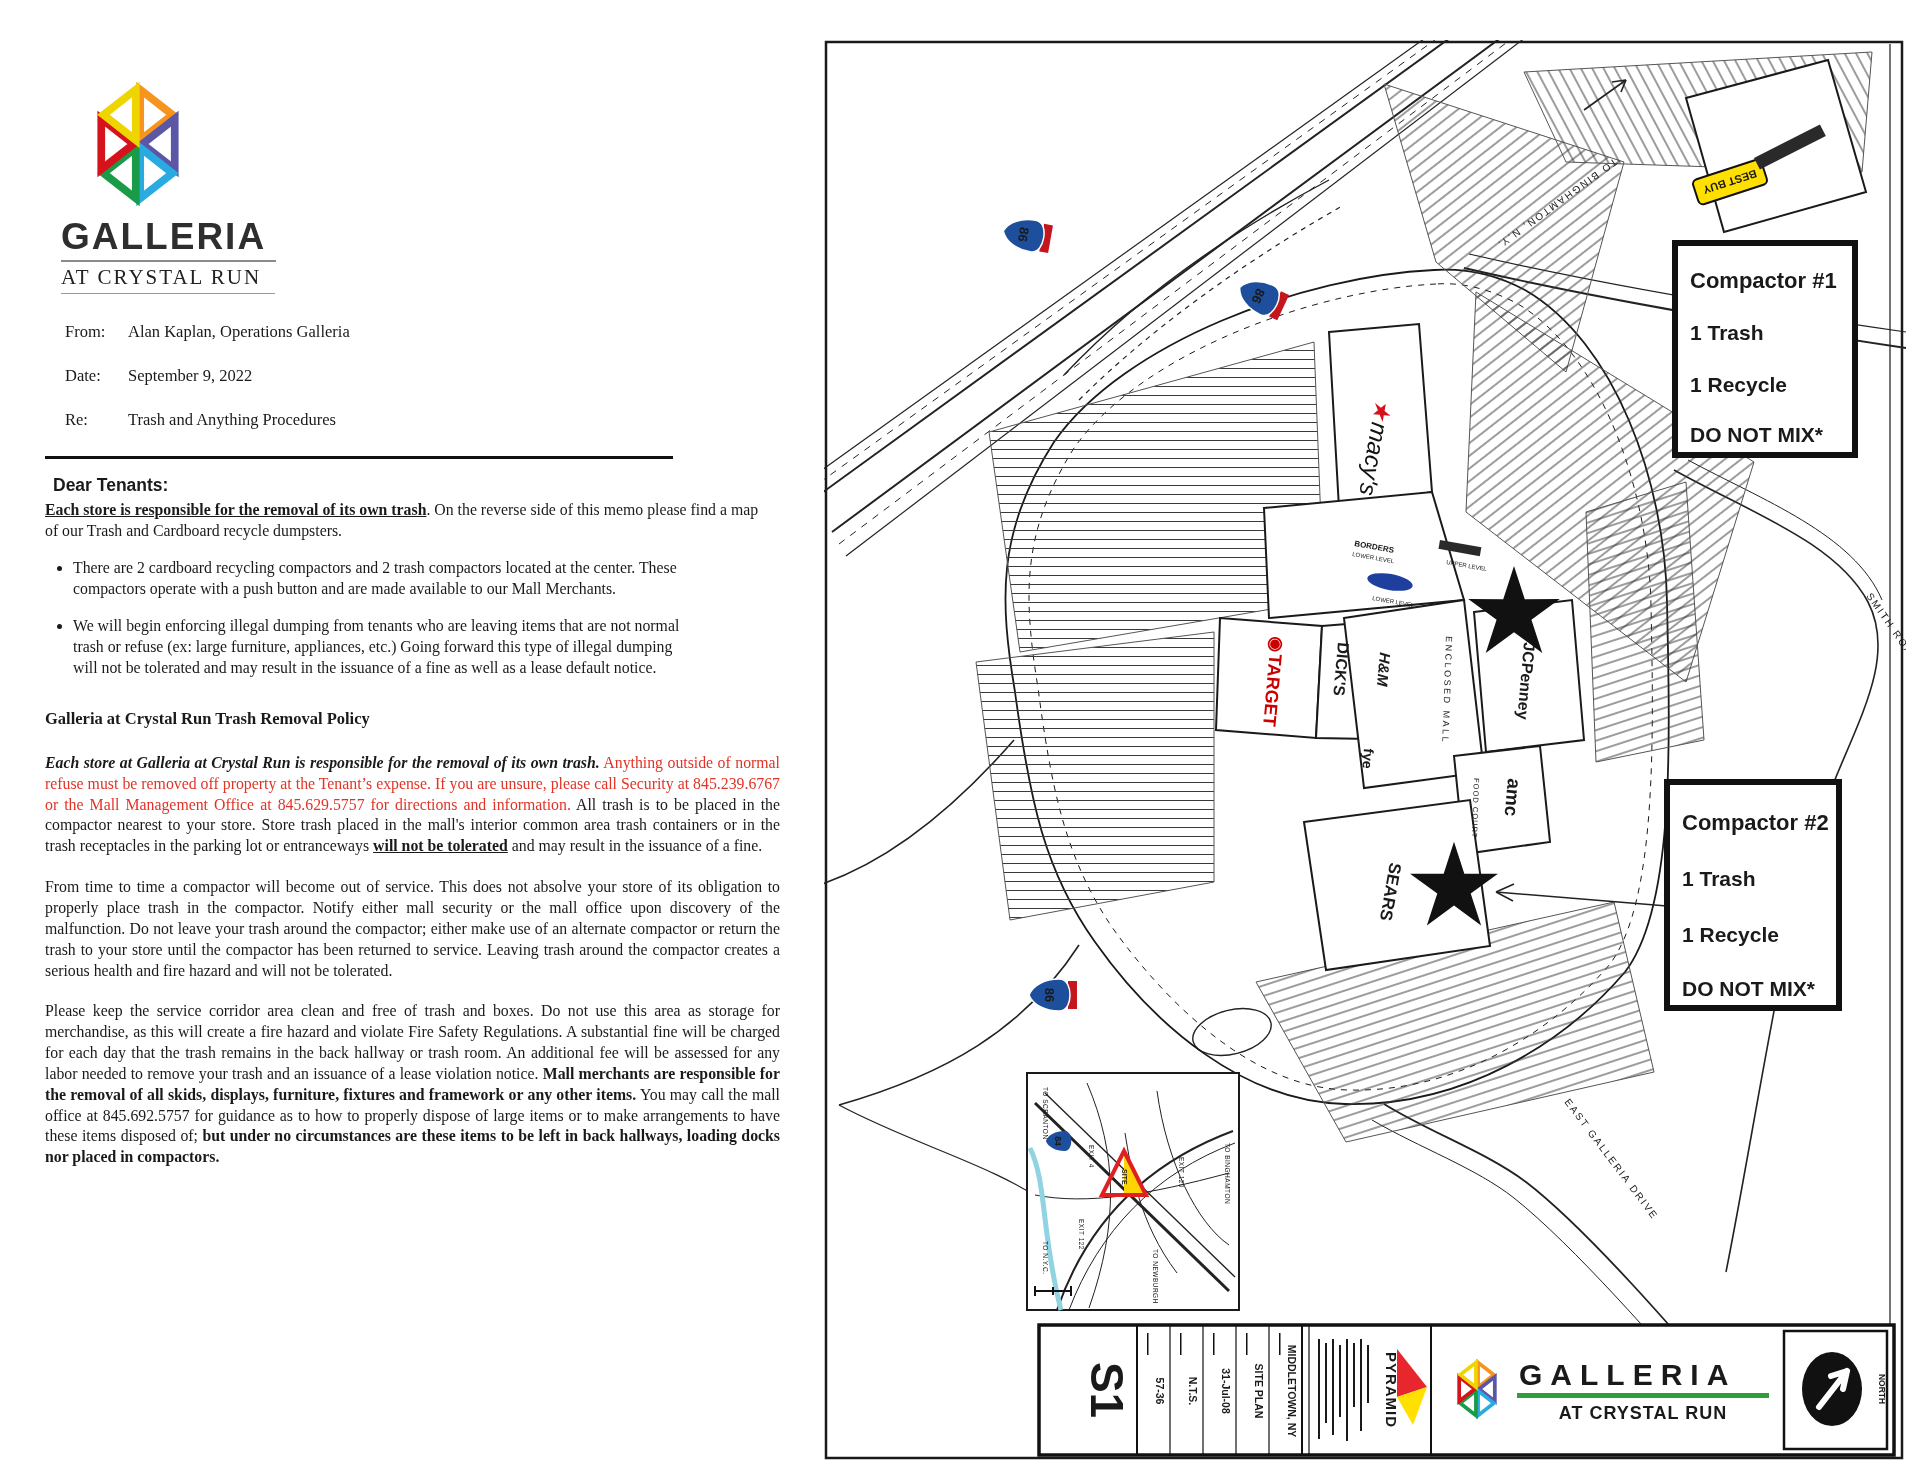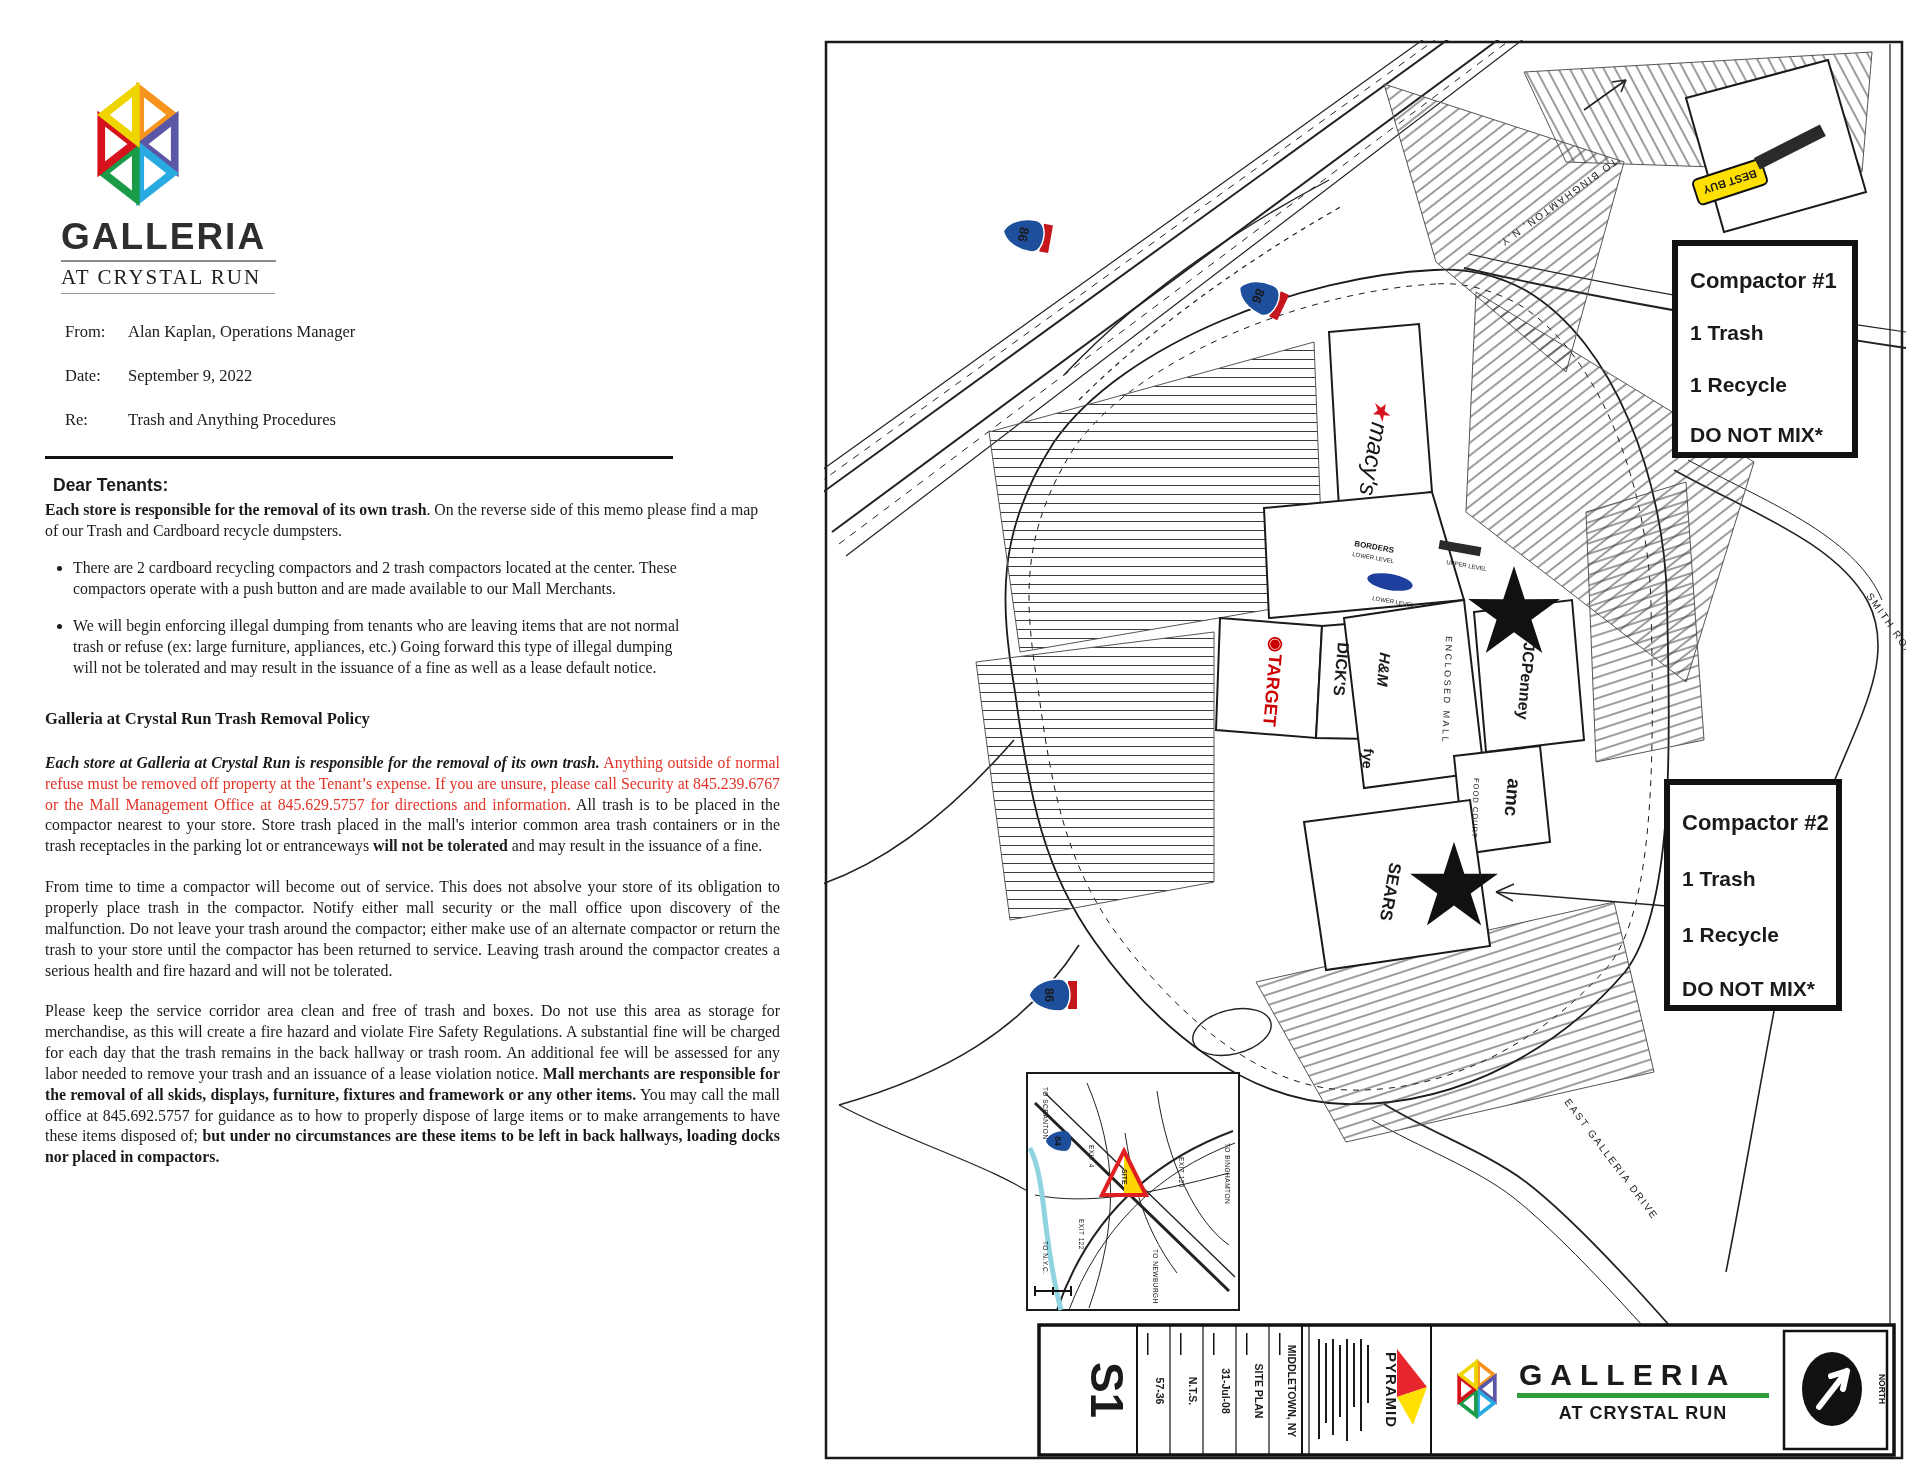--- a/index.html
+++ b/index.html
@@ -13,21 +13,21 @@
     display:inline-block;border-bottom:2px solid #8a8a8a;padding:2px 10px 2px 0;margin-top:4px;}
   .brand-sub{font-family:"Liberation Serif",serif;font-size:21px;letter-spacing:2px;color:#222;
     display:inline-block;border-bottom:1.5px solid #9a9a9a;padding:1px 14px 3px 0;margin-top:2px;}
   .hdr{margin-top:28px;margin-left:20px;border-collapse:collapse;}
   .hdr td{font-size:16.5px;padding:0 0 24px 0;vertical-align:top;}
   .hdr td.lab{width:63px;font-family:Liberation Serif, serif;}
   .rule{margin-top:2px;width:628px;height:3px;background:#111;}
   .salutation{font-family:"Liberation Sans",sans-serif;font-weight:bold;font-size:17.5px;margin:16px 0 4px 8px;}
   p{margin:0;font-size:15.8px;line-height:1.32;}
   .intro{width:716px;}
-  .bu{font-weight:bold;}
+  .bu{font-weight:bold;text-decoration:underline;}
   .bi{font-weight:bold;font-style:italic;}
   .red{color:#e23327;}
   ul.blts{margin:16px 0 0 28px;padding:0;list-style:disc;}
   ul.blts li{width:625px;margin-bottom:17px;font-size:15.8px;line-height:1.32;}
   .policy-h{font-size:16.5px;font-weight:bold;margin:30px 0 0 0;}
   .just{text-align:justify;}
   .p-policy{margin-top:24px;width:735px;}
   .p-service{margin-top:20px;width:735px;}
   .p-corridor{margin-top:20px;width:735px;}
 
@@ -65,21 +65,21 @@
         <use href="#gem" width="118" height="132"></use>
       </svg>
     <div class="brand-name">GALLERIA</div><br>
     <div class="brand-sub">AT CRYSTAL RUN</div>
   </div>
 
   <table class="hdr">
     <tbody>
         <tr>
       <td class="lab">From:</td>
-      <td>Alan Kaplan, Operations Manager</td>
+      <td>Alan Kaplan, Operations Galleria</td>
     </tr>
     <tr>
       <td class="lab">Date:</td>
       <td>September 9, 2022</td>
     </tr>
     <tr>
       <td class="lab">Re:</td>
       <td>Trash and Anything Procedures</td>
     </tr>
   </tbody>

